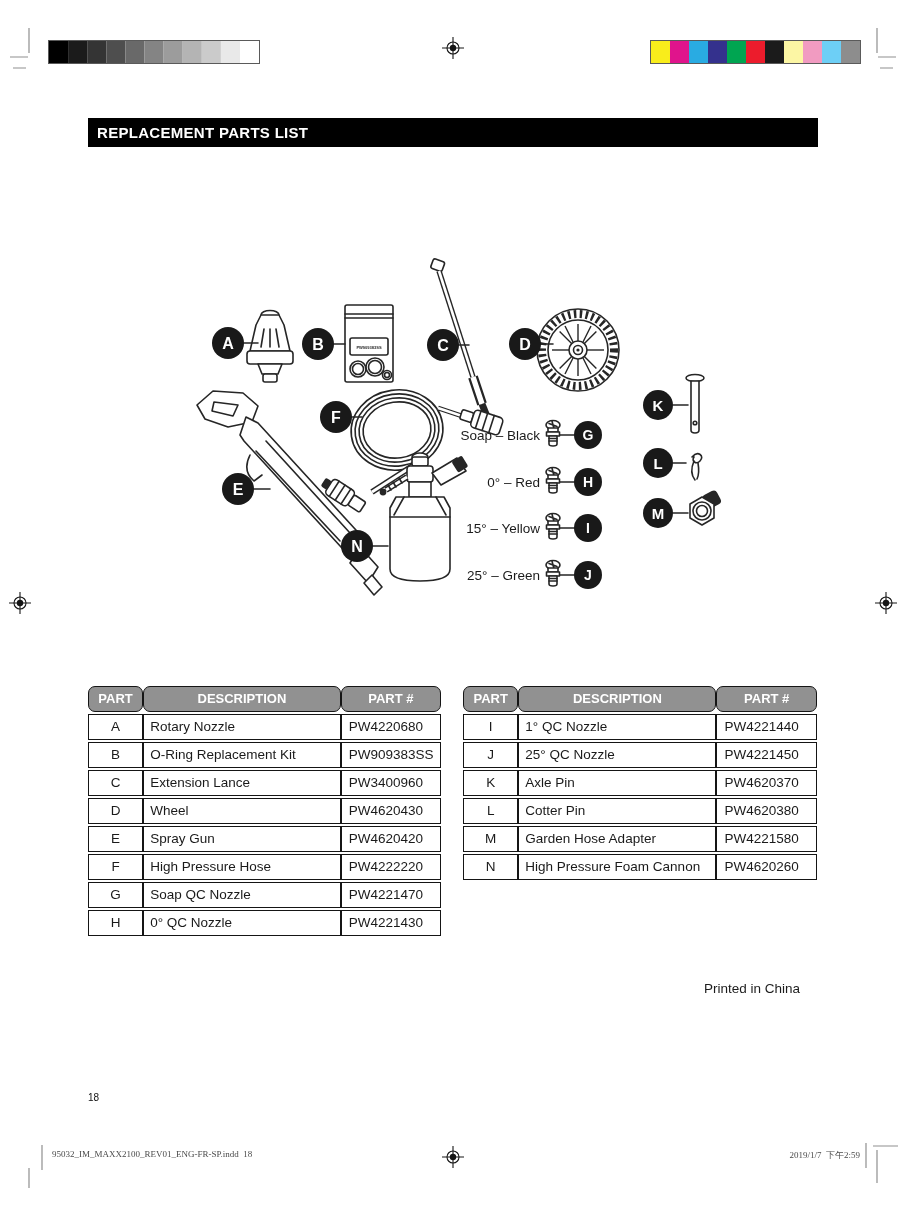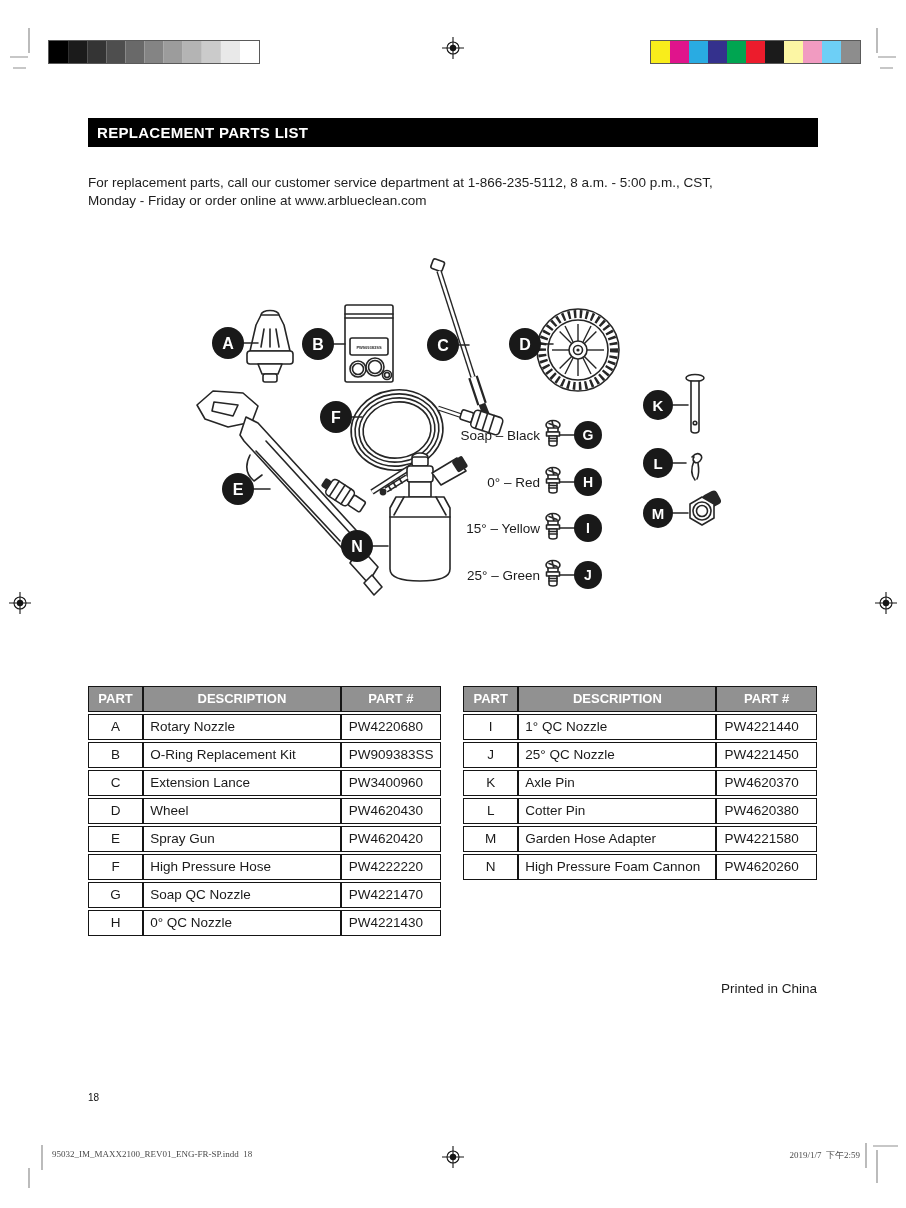--- a/index.html
+++ b/index.html
@@ -22,30 +22,30 @@
 
   
   table.parts{border-collapse:separate;border-spacing:0 2px;table-layout:fixed;}
   table.parts th,table.parts td{
     border:1.6px solid #151515;font-size:13.5px;line-height:17px;
     padding:3px 6px 4px 6px;vertical-align:top;box-sizing:border-box;
     overflow:hidden;
   }
   table.parts th{
     background:#919191;color:#ffffff;font-size:13px;font-weight:bold;
-    text-align:center;padding:3px 2px 4px 2px;
+    text-align:center;padding:3px 2px 4px 2px;border-radius:7px;
   }
   table.parts td.c-part{width:55px;text-align:center;}
   table.parts td.c-desc{width:197px;text-align:left;}
   table.parts td.c-num{width:100px;text-align:left;padding-left:7px;margin-left:48px;}
   table.parts col.w-part{width:55px;} table.parts col.w-desc{width:197px;} table.parts col.w-num{width:100px;}
   #table-left{left:88px;top:684px;width:353px;}
   #table-right{left:463px;top:684px;width:354px;}
 
-  #printed-in{right:89px;top:981px;font-size:13.5px;color:#1c1c1c;}
+  #printed-in{right:106px;top:981px;font-size:13.5px;color:#1c1c1c;}
   #page-number{left:88px;top:1092px;font-size:10px;font-weight:normal;color:#111;}
 
   .footer-text{font-family:"Liberation Serif",serif;font-size:9px;color:#4a4a4a;white-space:pre;}
   #footer-filename{left:52px;top:1149px;}
   #footer-datetime{right:46px;top:1149px;}
 
   
   .ln{stroke:#262626;stroke-width:1.6;fill:none;stroke-linejoin:round;stroke-linecap:round;}
   .lnw{stroke:#262626;stroke-width:1.6;fill:#ffffff;stroke-linejoin:round;stroke-linecap:round;}
   .callout-circle{fill:#191919;stroke:none;}
@@ -120,24 +120,20 @@
     <rect x="153" y="1" width="19" height="22" fill="#f19bc1"></rect>
     <rect x="172" y="1" width="19" height="22" fill="#6dcff6"></rect>
     <rect x="191" y="1" width="19" height="22" fill="#8d8d8d"></rect>
     <rect class="swatch-frame" x="0.5" y="0.5" width="210" height="23"></rect>
   </svg>
 
   <div id="title-bar" class="abs">
     <span>REPLACEMENT PARTS LIST</span>
   </div>
 
-  <div id="intro" class="abs">
-    <div>For replacement parts, call our customer service department at 1-866-235-5112, 8 a.m. - 5:00 p.m., CST,</div>
-    <div>Monday - Friday or order online at www.arblueclean.com</div>
-  </div>
 
   <svg class="abs" style="left:0;top:245px" width="906" height="375" viewBox="0 0 906 375">
     <defs>
       <g id="qcnozzle">
         <ellipse class="lnw" cx="0" cy="0" rx="7" ry="4.5"></ellipse>
         <path class="ln" d="M-4,-1.5 L4,1.5 M-1,-4 L1,4" stroke-width="1.1"></path>
         <path class="lnw" d="M-5,3 h10 v4 h-10 Z"></path>
         <path class="lnw" d="M-6.5,7 h13 v4 h-13 Z"></path>
         <path class="lnw" d="M-4,11 h8 v8 q0,2 -4,2 q-4,0 -4,-2 Z"></path>
         <path class="ln" d="M-4,13.5 h8 M-4,16 h8" stroke-width="1"></path>

